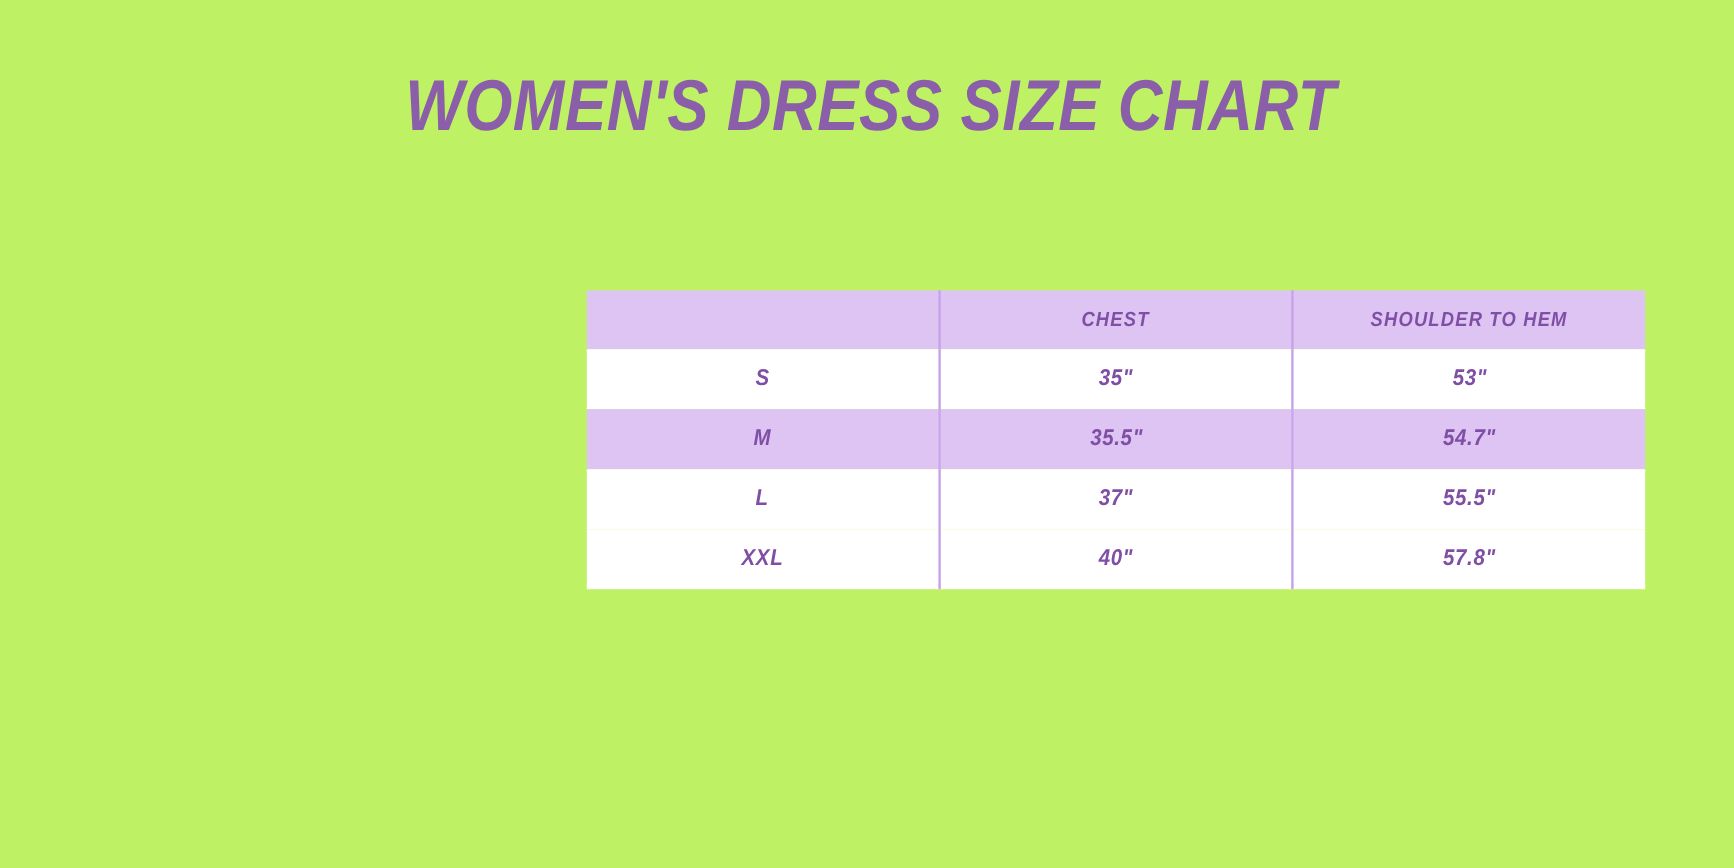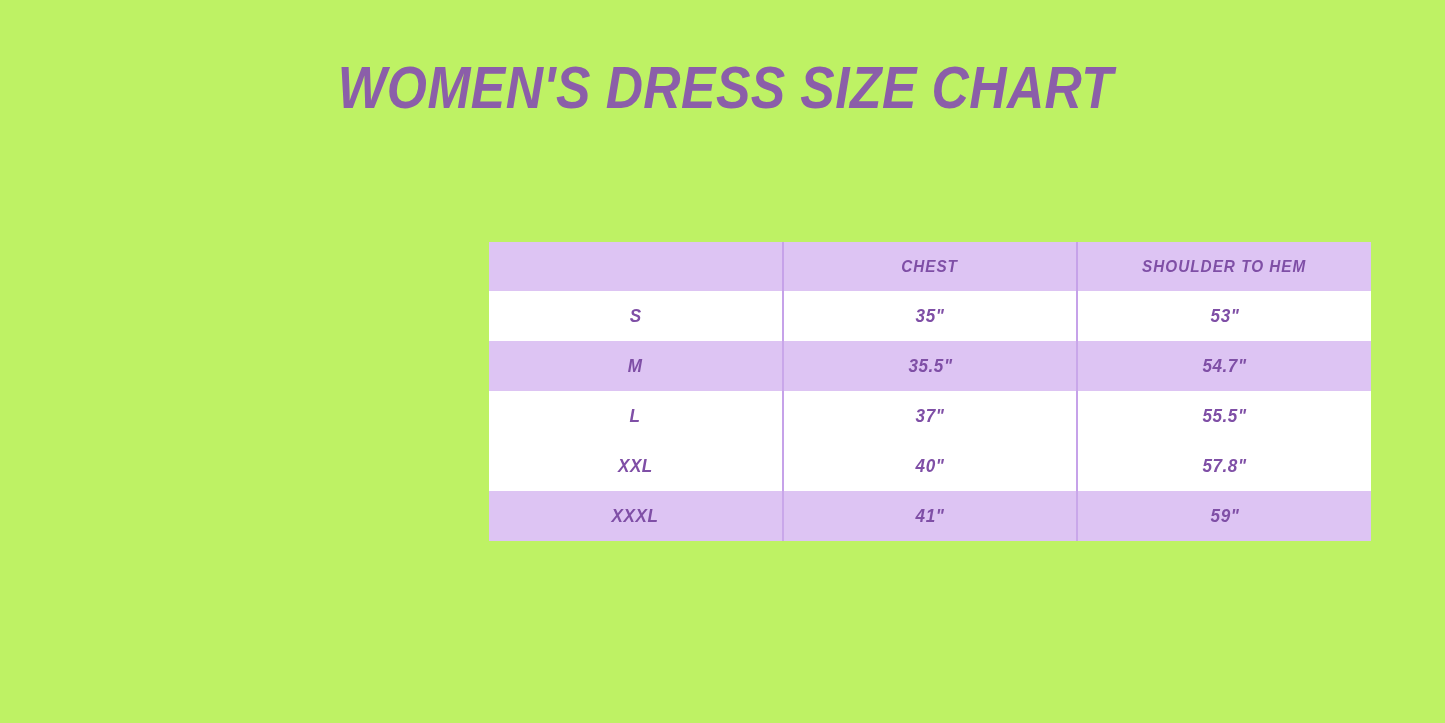--- a/index.html
+++ b/index.html
@@ -147,23 +147,18 @@
           <td class="sep-left"><span class="cell-text">55.5"</span></td>
         </tr>
 
 
         <tr class="row-odd">
           <td><span class="cell-text">XXL</span></td>
           <td class="sep-left"><span class="cell-text">40"</span></td>
           <td class="sep-left"><span class="cell-text">57.8"</span></td>
         </tr>
 
-        <tr class="row-even">
-          <td><span class="cell-text">XXXL</span></td>
-          <td class="sep-left"><span class="cell-text">41"</span></td>
-          <td class="sep-left"><span class="cell-text">59"</span></td>
-        </tr>
 
       </tbody>
     </table>
   </div>
 
 </div>
 
 </body></html>

